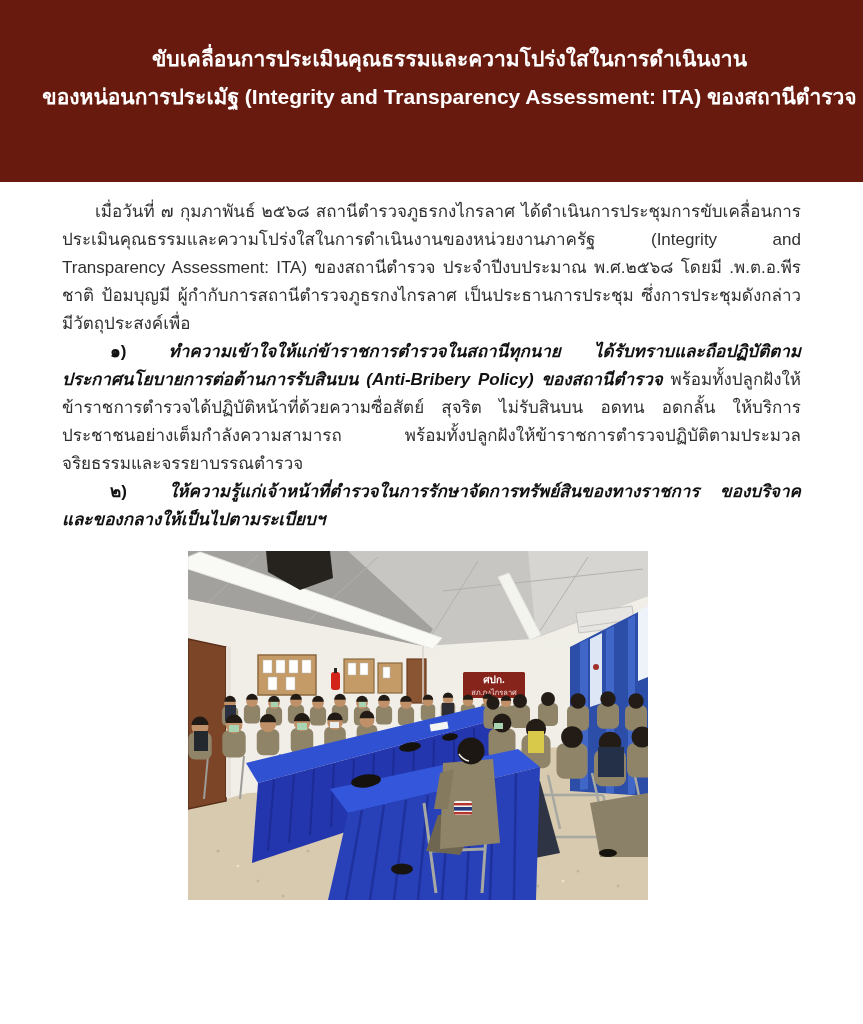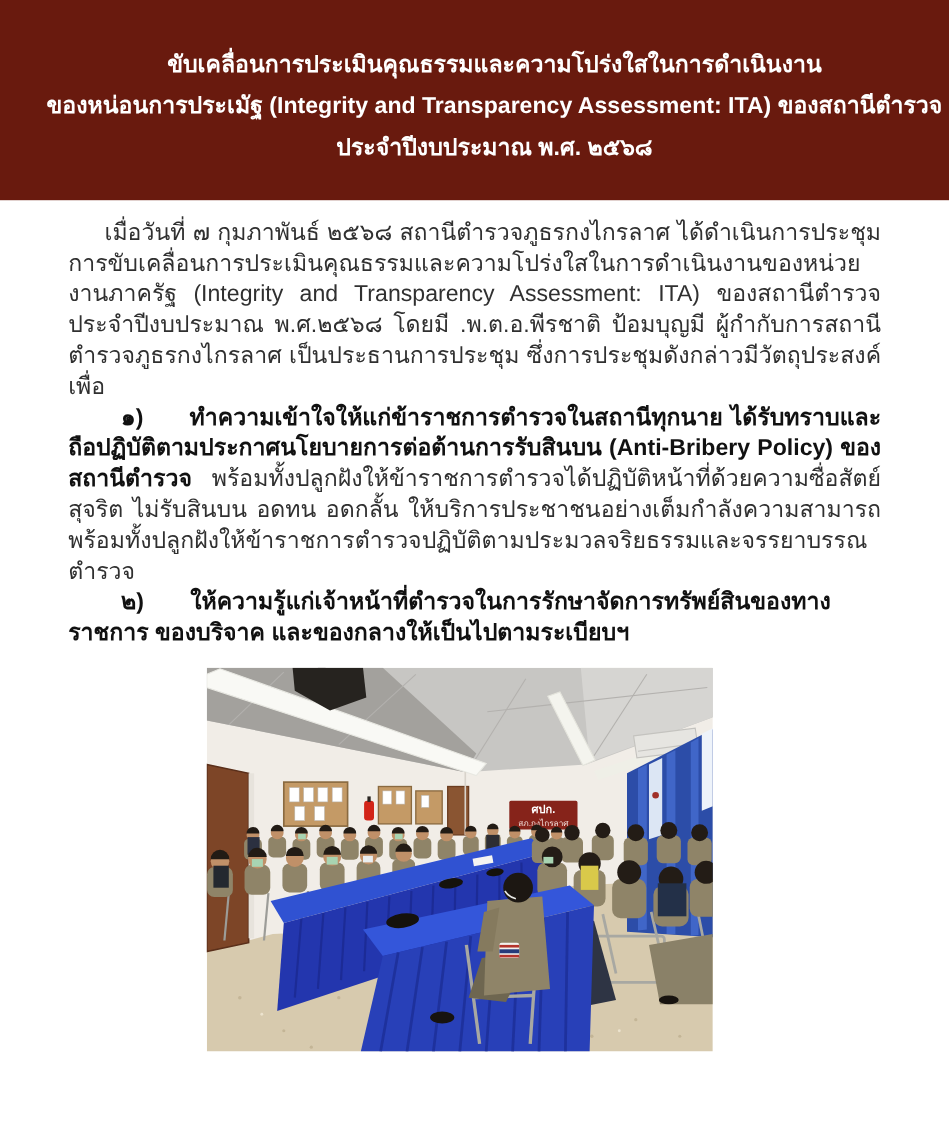--- a/index.html
+++ b/index.html
@@ -9,40 +9,39 @@
   }
   .banner{
     box-sizing:border-box;width:863px;height:182px;background:#691a0e;
     padding-top:40px;text-align:center;
   }
   .banner .t-line{
     color:#ffffff;font-weight:bold;font-size:21px;line-height:38px;padding-left:36px;
   }
   main{padding:16px 62px 0 62px;}
   main p{
-    margin:0;font-size:21px;line-height:28px;color:#303030;
+    margin:0;font-size:17px;line-height:28px;color:#303030;
     text-align:justify;text-justify:inter-cluster;
   }
   p.intro{text-indent:33px;}
   p.item{text-indent:48px;}
   .num{font-weight:bold;color:#111111;}
   .tab{display:inline-block;width:42px;}
-  p.item b{color:#111111;}
+  p.item b{color:#111111;font-style:italic;}
   figure.photo{margin:17px auto 0 auto;width:488px;height:349px;}
   figure.photo svg{display:block;}
 </style>
 </head>
 <body>
 
 <div class="page">
 
   <header class="banner">
     <div class="t-line">ขับเคลื่อนการประเมินคุณธรรมและความโปร่งใสในการดำเนินงาน</div>
     <div class="t-line">ของหน่อนการประเมัฐ (Integrity and Transparency Assessment: ITA) ของสถานีตำรวจ</div>
-    <div class="t-line">ประจำปีงบประมาณ พ.ศ. ๒๕๖๘</div>
   </header>
 
   <main>
     <p class="intro">เมื่อวันที่ ๗ กุมภาพันธ์ ๒๕๖๘  สถานีตำรวจภูธรกงไกรลาศ ได้ดำเนินการประชุมการขับเคลื่อนการประเมินคุณธรรมและความโปร่งใสในการดำเนินงานของหน่วยงานภาครัฐ (Integrity and Transparency Assessment: ITA) ของสถานีตำรวจ ประจำปีงบประมาณ พ.ศ.๒๕๖๘  โดยมี .พ.ต.อ.พีรชาติ ป้อมบุญมี ผู้กำกับการสถานีตำรวจภูธรกงไกรลาศ เป็นประธานการประชุม ซึ่งการประชุมดังกล่าวมีวัตถุประสงค์เพื่อ</p>
 
     <p class="item"><span class="num">๑)</span><span class="tab"></span><b>ทำความเข้าใจให้แก่ข้าราชการตำรวจในสถานีทุกนาย ได้รับทราบและถือปฏิบัติตามประกาศนโยบายการต่อต้านการรับสินบน (Anti-Bribery Policy) ของสถานีตำรวจ</b><span> พร้อมทั้งปลูกฝังให้ข้าราชการตำรวจได้ปฏิบัติหน้าที่ด้วยความซื่อสัตย์ สุจริต ไม่รับสินบน อดทน อดกลั้น ให้บริการประชาชนอย่างเต็มกำลังความสามารถ พร้อมทั้งปลูกฝังให้ข้าราชการตำรวจปฏิบัติตามประมวลจริยธรรมและจรรยาบรรณตำรวจ</span></p>
 
     <p class="item"><span class="num">๒)</span><span class="tab"></span><b>ให้ความรู้แก่เจ้าหน้าที่ตำรวจในการรักษาจัดการทรัพย์สินของทางราชการ ของบริจาค และของกลางให้เป็นไปตามระเบียบฯ</b></p>
 
     <figure class="photo">

